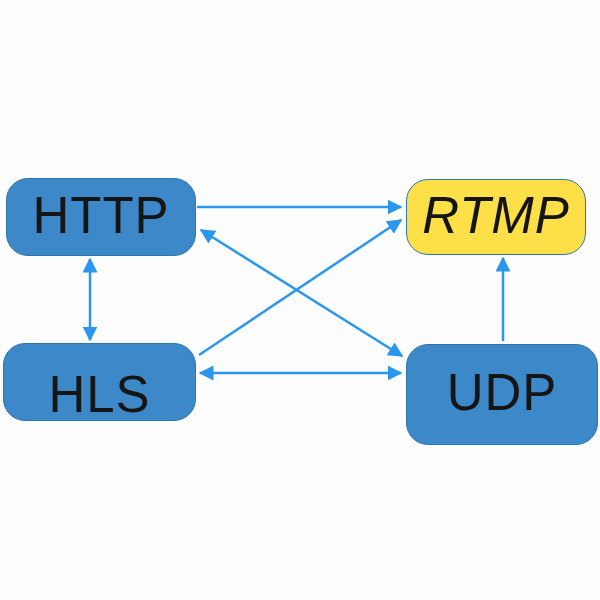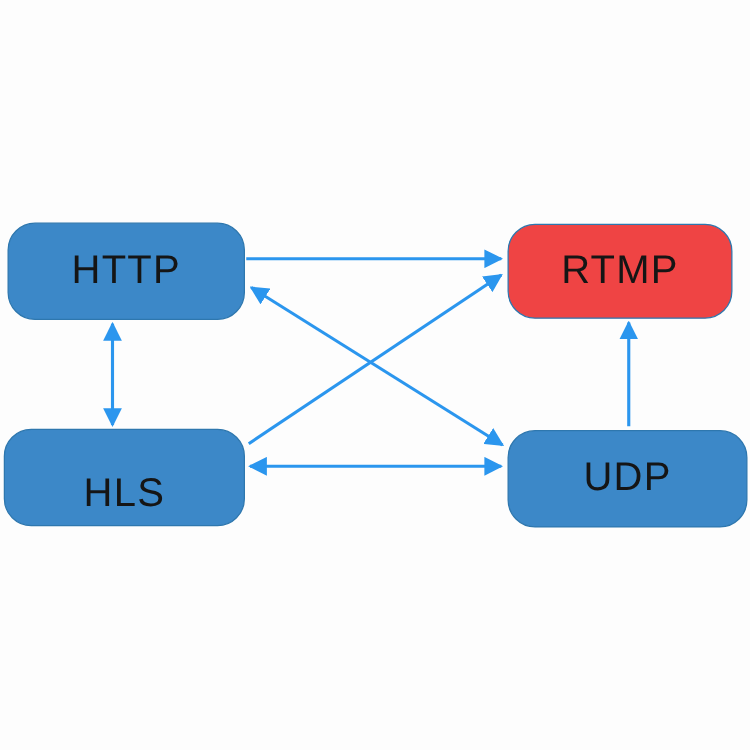--- a/index.html
+++ b/index.html
@@ -30,21 +30,21 @@
   .node {
     position: absolute;
     box-sizing: border-box;
     border-radius: 22px;
     border: 1.5px solid transparent;
     display: flex;
     align-items: center;
     justify-content: center;
   }
   .node span {
-    font-size: 32px;
+    font-size: 51px;
     letter-spacing: 1px;
     line-height: 1;
     color: #151515;
     transform: translateY(-2px);
   }
 </style>
 </head>
 <body>
 
 <div class="stage" id="stage" style="background: rgb(253, 253, 253);">
@@ -61,23 +61,23 @@
       <line x1="90" y1="259" x2="90" y2="340" stroke="#2b96ee" stroke-width="2.5" marker-end="url(#ah-end)" marker-start="url(#ah-start)"></line>
       <line x1="200" y1="373" x2="401" y2="373" stroke="#2b96ee" stroke-width="2.5" marker-end="url(#ah-end)" marker-start="url(#ah-start)"></line>
       <line x1="503" y1="341" x2="503" y2="258" stroke="#2b96ee" stroke-width="2.5" marker-end="url(#ah-end)"></line>
       <line x1="201" y1="230" x2="402" y2="356" stroke="#2b96ee" stroke-width="2.5" marker-end="url(#ah-end)" marker-start="url(#ah-start)"></line>
       <line x1="199" y1="355" x2="401" y2="220" stroke="#2b96ee" stroke-width="2.5" marker-end="url(#ah-end)"></line>
     </svg>
   <div id="nodes-layer">
       <div class="node" style="left: 6px; top: 178px; width: 190px; height: 78px; background: rgb(60, 136, 200); border-color: rgb(46, 119, 174);">
         <span style="color: rgb(21, 21, 21);">HTTP</span>
       </div>
-      <div class="node" style="left: 406px; top: 179px; width: 180px; height: 76px; background: #ef4444; border-color: rgb(46, 119, 174);">
+      <div class="node" style="left: 406px; top: 179px; width: 180px; height: 76px; background: #fde047; border-color: rgb(46, 119, 174); font-style: italic;">
         <span style="color: rgb(21, 21, 21);">RTMP</span>
       </div>
       <div class="node" style="left: 3px; top: 343px; width: 193px; height: 78px; background: rgb(60, 136, 200); border-color: rgb(46, 119, 174);">
         <span style="color: rgb(21, 21, 21); margin-top: 28px;">HLS</span>
       </div>
-      <div class="node" style="left: 406px; top: 344px; width: 192px; height: 78px; background: rgb(60, 136, 200); border-color: rgb(46, 119, 174);">
+      <div class="node" style="left: 406px; top: 344px; width: 192px; height: 101px; background: rgb(60, 136, 200); border-color: rgb(46, 119, 174);">
         <span style="color: rgb(21, 21, 21);">UDP</span>
       </div>
     </div>
 </div>
 
 </body></html>

